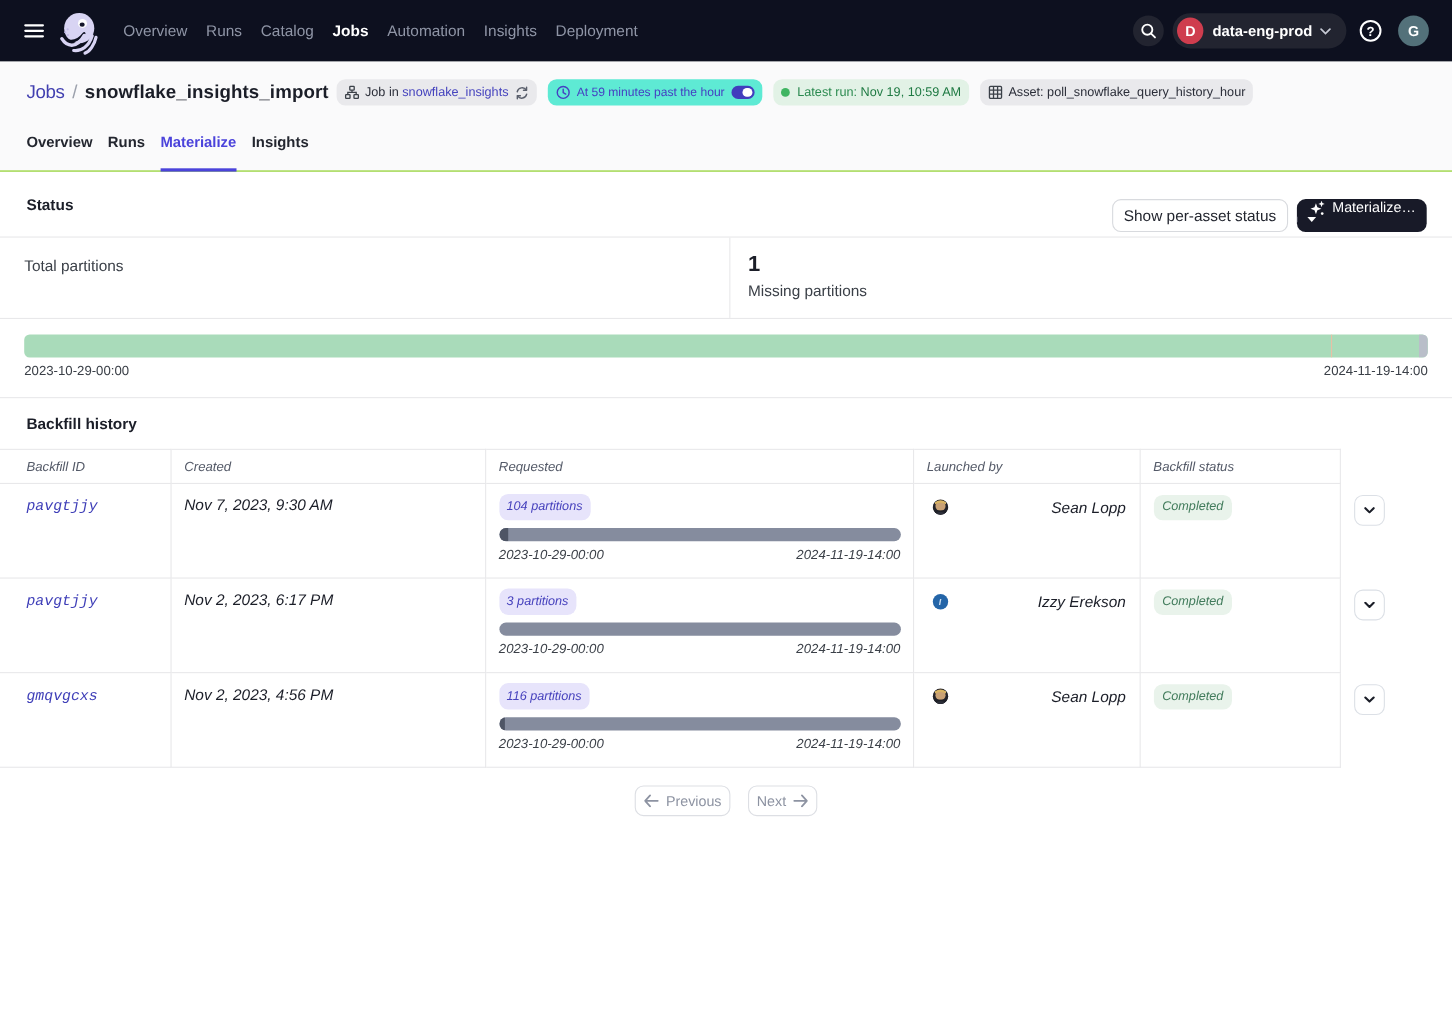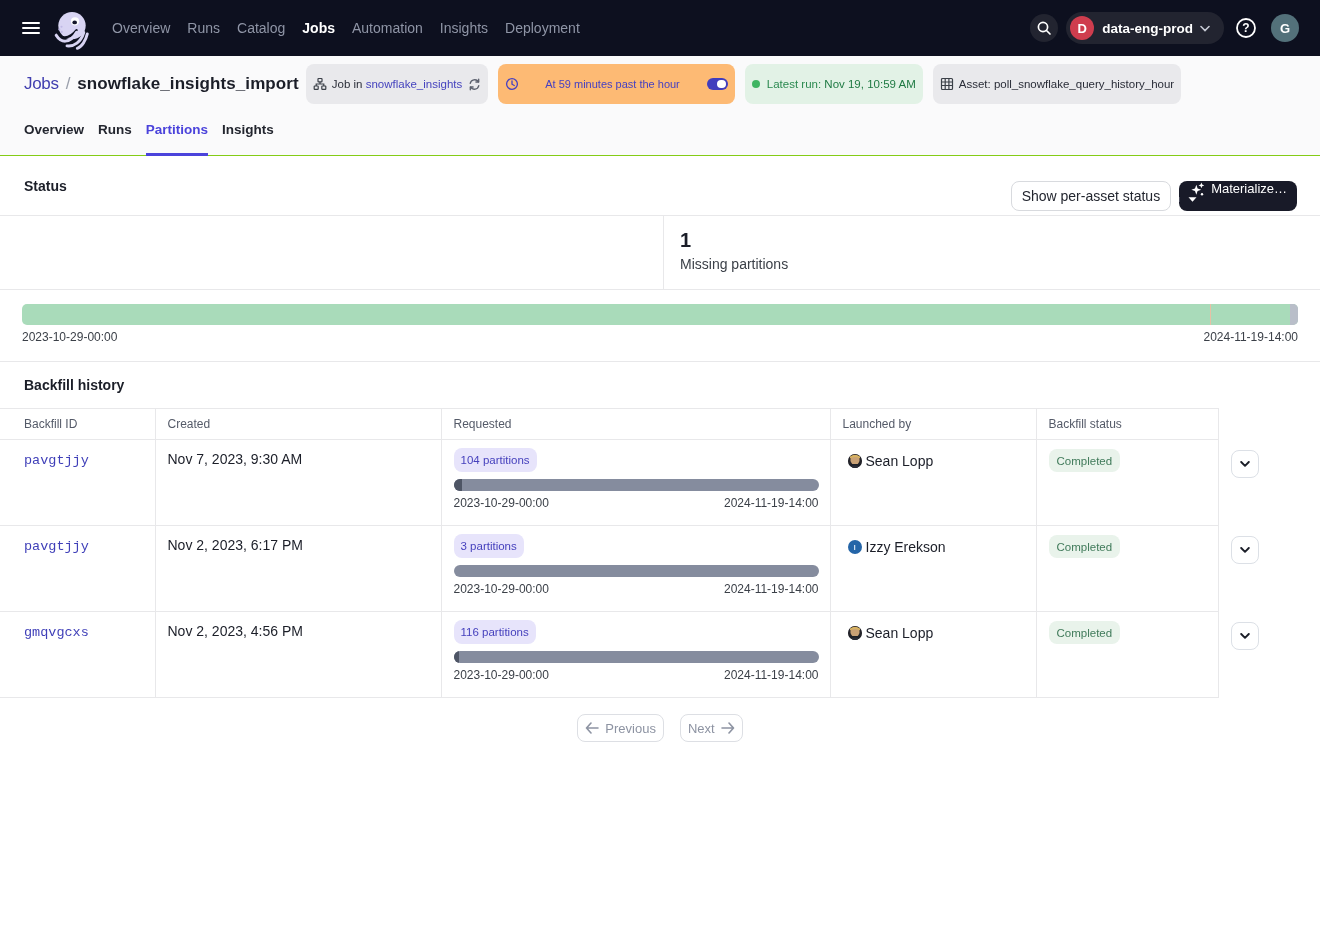--- a/index.html
+++ b/index.html
@@ -17,25 +17,25 @@
 .deppill .d { width:24px; height:24px; border-radius:50%; background:#cf3d4e; color:#fff; font-size:13px; font-weight:700; display:flex; align-items:center; justify-content:center; }
 .deppill .t { color:#fff; font-size:13.5px; font-weight:600; margin:0 7px 0 8px; }
 .gcirc { width:28px; height:28px; border-radius:50%; background:#53717a; color:#fff; font-size:13px; font-weight:600; display:flex; align-items:center; justify-content:center; margin:0 21px 0 11px; }
 .pagehead { background:#fafafb; height:100px; border-bottom:1px solid #84cc16; }
 .crumbrow { display:flex; align-items:center; padding:10px 0 0 24px; height:46px; }
 .crumb { font-size:17px; letter-spacing:-0.3px; color:#1b1e28; }
 .crumb a { color:#413fb0; text-decoration:none; }
 .crumb .sep { color:#9ba0ac; margin:0 7px; font-weight:400; }
 .crumb .title { font-weight:600; letter-spacing:0.1px; }
 .tags { display:flex; margin-left:7px; gap:10px; align-items:center; }
-.tag { height:40px; border-radius:8px; display:flex; align-items:center; font-size:11.5px; padding:0 7px; white-space:nowrap; }
+.tag { height:24px; border-radius:8px; display:flex; align-items:center; font-size:11.5px; padding:0 7px; white-space:nowrap; }
 .tag svg { margin-right:5px; }
 .tag.gray { background:#e9e9ec; color:#2a2d38; }
 .tag.gray a { color:#4543be; text-decoration:none; }
-.tag.purple { background:#fdba74; color:#4540c2;gap:21px; }
+.tag.purple { background:#5eead4; color:#4540c2; }
 .tag.green { background:#e2f2e6; color:#2b8a50; }
 .tag.green a { color:#1f7a43; text-decoration:none; }
 .dot { width:8px; height:8px; border-radius:50%; background:#3fb562; margin-right:7px; }
 .toggle { width:21px; height:12px; border-radius:6px; background:#413dbd; margin-left:6px; position:relative; }
 .toggle::after { content:""; position:absolute; width:8.5px; height:8.5px; border-radius:50%; background:#fff; right:1.8px; top:1.75px; }
 .tabs { display:flex; gap:14px; padding-left:24px; margin-top:20px; }
 .tab { font-size:13.5px; font-weight:600; color:#23262f; line-height:16px; padding-bottom:18px; position:relative; }
 .tab.active { color:#4b43db; }
 .tab.active::after { content:""; position:absolute; left:0; right:0; bottom:0; height:3px; background:#4b43db; }
 .statusrow { height:60px; border-bottom:1px solid #e8e8ea; display:flex; align-items:center; padding:0 23px 0 24px; }
@@ -50,33 +50,33 @@
 .stat { padding:13px 0 0 22px; flex:0 0 663px; }
 .stat:last-child { border-left:1px solid #e8e8ea; flex:1; padding-left:16px; }
 .stat .num { font-size:20px; font-weight:700; color:#1b1e28; }
 .stat .lbl { font-size:14px; color:#3b4048; margin-top:4px; }
 .barsec { height:72px; border-bottom:1px solid #e8e8ea; position:relative; }
 .bigbar { position:absolute; left:22px; top:14px; width:1276px; height:21px; border-radius:5px; background:#a9dbba; overflow:hidden; }
 .bigbar .gap { position:absolute; right:0; top:0; bottom:0; width:8px; background:#b9bec9; }
 .bigbar .line { position:absolute; left:1188px; top:0; bottom:0; width:1px; background:#e7c0a5; }
 .barlabels { position:absolute; left:22px; right:22px; top:40px; display:flex; justify-content:space-between; font-size:12px; color:#3b4048; }
 .bfh { height:46px; display:flex; align-items:center; padding-left:24px; font-size:14px; font-weight:700; color:#1b1e28; }
-table.grid { border-collapse:collapse; width:1056px; table-layout:fixed; }
+table.grid { border-collapse:collapse; width:1056px; table-layout:fixed;font-style:italic; }
 table.grid th, table.grid td { border:1px solid #e8e8ea; border-left:none; vertical-align:top; }
 table.grid th:first-child, table.grid td:first-child { border-left:none; }
 table.grid th:last-child, table.grid td:last-child { border-right:none; }
 table.grid th { height:31px; font-size:12px; font-weight:400; color:#545a68; text-align:left; padding:8px 12px 0 12px; }
 table.grid th:first-child, table.grid td:first-child { padding-left:24px; }
 table.grid td { height:86px; padding:11px 12px 0 12px; font-size:14px; color:#1b1e28; }
 .mono { font-family:"Liberation Mono", monospace; font-size:13.5px; color:#3f3fb8; }
 .chip { display:inline-flex; align-items:center; height:24px; border-radius:8px; background:#e7e4fb; color:#4641bd; font-size:11.5px; padding:0 7px; margin-top:-3px; }
 .minibar { position:relative; width:365px; height:12px; border-radius:6px; background:#858c9e; margin-top:7px; overflow:hidden; }
 .minibar .darkseg { position:absolute; left:0; top:0; bottom:0; background:#4e5565; }
 .minidates { display:flex; justify-content:space-between; width:365px; font-size:12px; color:#3b4048; margin-top:5px; }
-.user { display:flex; align-items:center; gap:4px; padding:2px 0 0 5px; }
+.user { display:flex; align-items:center; gap:4px; padding:2px 0 0 5px;justify-content:space-between; }
 .avatar { width:14px; height:14px; border-radius:50%; background:radial-gradient(circle at 50% 42%, #c9a175 0 36%, #3a3a40 60%, #23232a 100%); }
 .avatar.izzy { background:#2465a8; color:#cfe0f2; font-size:8px; font-weight:700; display:flex; align-items:center; justify-content:center; }
 .statchip { display:inline-flex; align-items:center; height:23px; border-radius:8px; background:#e9f3eb; color:#417b5b; font-size:11.5px; padding:0 8px; margin-top:-2px; }
 .rowbtn { width:28px; height:28px; border:1px solid #dce0e6; border-radius:8px; background:#fff; display:flex; align-items:center; justify-content:center; margin:-1px 0 0 0; }
 .pager { display:flex; justify-content:center; gap:16px; margin-top:16px; }
 .pagebtn { height:28px; border:1px solid #dddfe4; border-radius:8px; background:#fff; display:flex; align-items:center; font-size:13px; color:#8d93a2; padding:0 7px; gap:6px; }
 </style>
 </head>
 <body>
 <div class="nav">
@@ -166,21 +166,21 @@
             <rect x="1.5" y="1.5" width="11" height="11" rx="1" stroke="#3b4048" stroke-width="1.2" fill="none"></rect>
             <path d="M1.5 5 h11 M5.2 1.5 v11 M8.9 1.5 v11 M1.5 8.5 h11" stroke="#3b4048" stroke-width="1.2"></path>
           </svg>
         <span>Asset:&nbsp;<span style="color:#2a2d38">poll_snowflake_query_history_hour</span></span>
       </div>
     </div>
   </div>
   <div class="tabs">
     <div class="tab">Overview</div>
     <div class="tab">Runs</div>
-    <div class="tab active">Partitions</div>
+    <div class="tab active">Materialize</div>
     <div class="tab">Insights</div>
   </div>
 </div>
 
 <div class="statusrow">
   <h3>Status</h3>
   <div class="statusbtns">
     <div class="btn-white">Show per-asset status</div>
     <div class="splitbtn">
       <div class="main">
@@ -195,20 +195,21 @@
         <svg width="9" height="5" viewBox="0 0 9 5">
             <path d="M0.5 0.3 h8 L4.5 4.8 Z" fill="#fff"></path>
           </svg>
       </div>
     </div>
   </div>
 </div>
 
 <div class="stats">
   <div class="stat">
+      <div class="lbl">Total partitions</div>
     </div>
   <div class="stat">
       <div class="num">1</div>
       <div class="lbl">Missing partitions</div>
     </div>
 </div>
 
 <div class="barsec">
   <div class="bigbar">
       <div class="line"></div>

